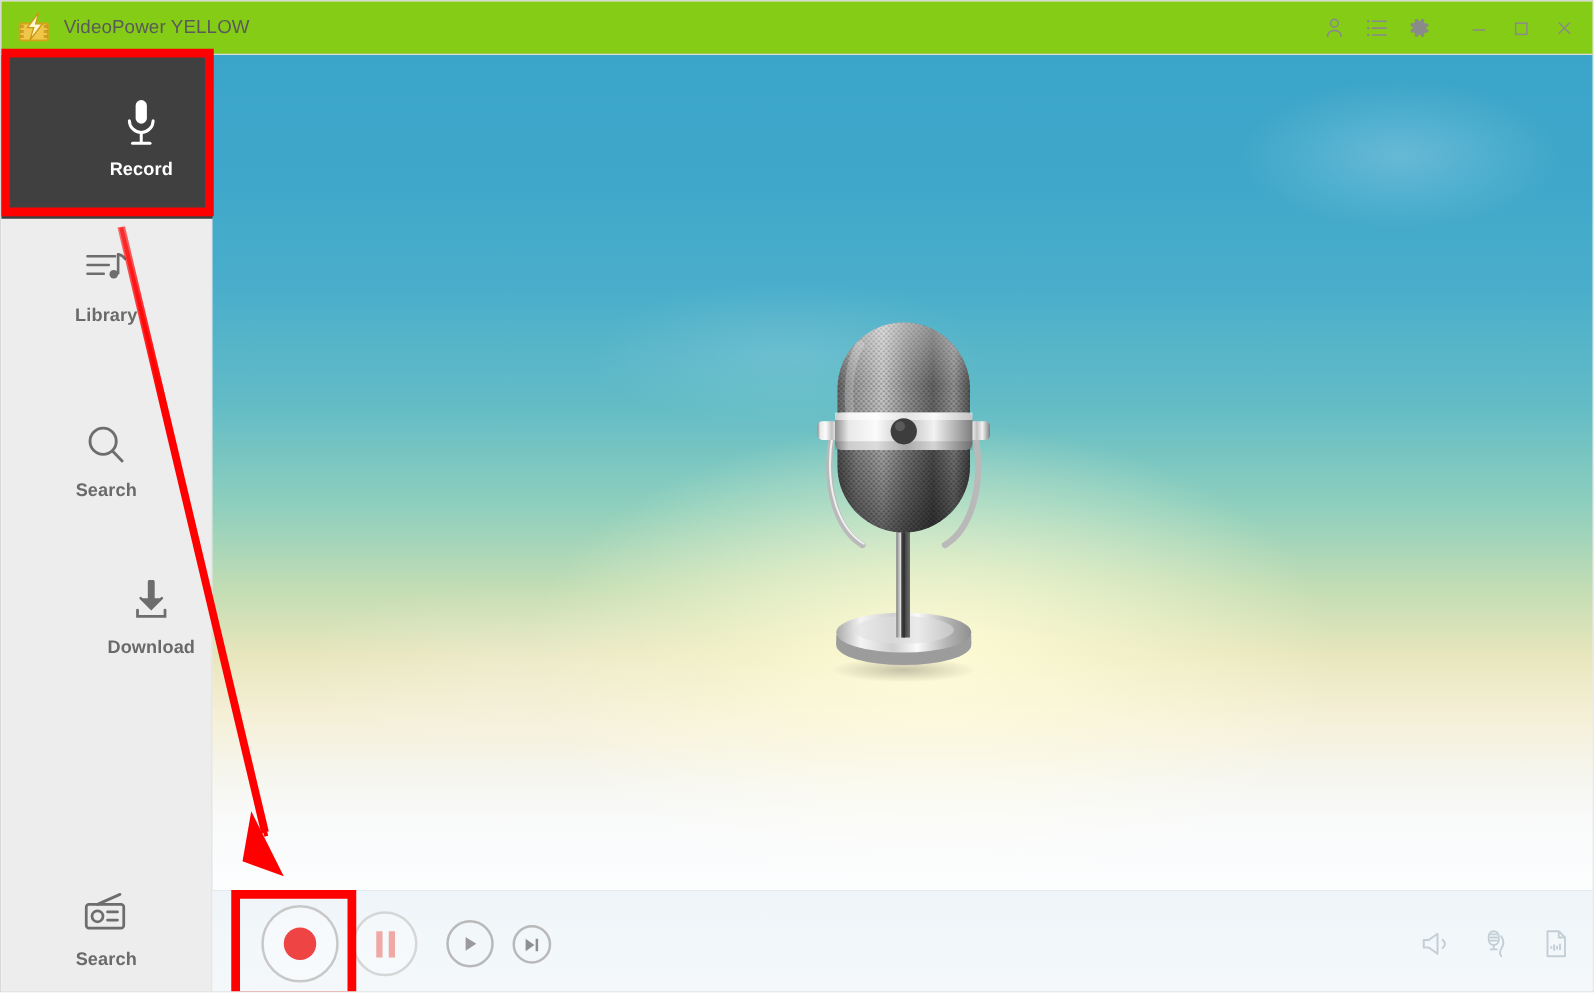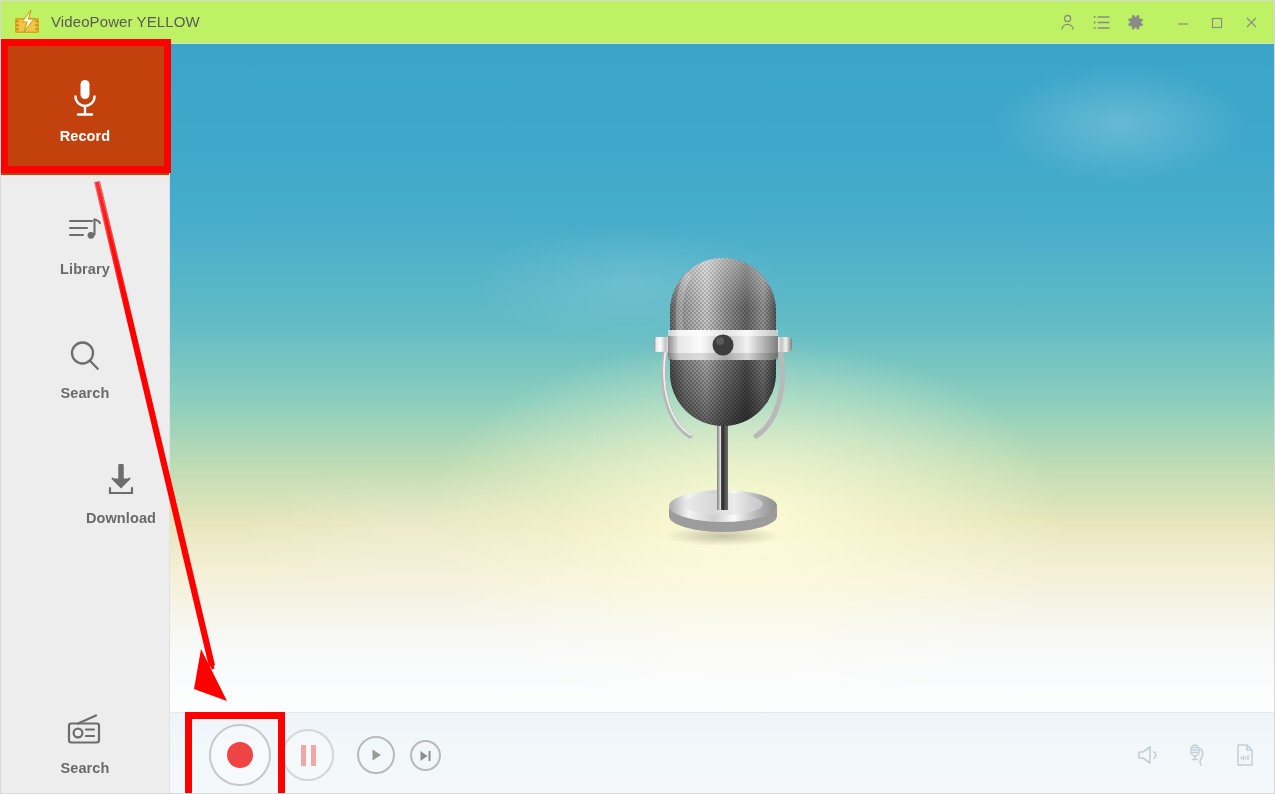--- a/index.html
+++ b/index.html
@@ -20,21 +20,21 @@
     border: 1px solid #d8d8d8;
     box-sizing: border-box;
   }
 
   
   .titlebar {
     position: absolute;
     left: 0; top: 0;
     width: 1275px;
     height: 43px;
-    background: #bef264;
+    background: #84cc16;
     border-bottom: 1px solid #dcdcdc;
     box-sizing: border-box;
   }
   .app-logo {
     position: absolute;
     left: 12px; top: 8px;
     width: 30px; height: 27px;
   }
   .app-title {
     position: absolute;
@@ -89,21 +89,22 @@
     color: #6d6d6d;
   }
   .nav-item .nav-label {
     margin-top: 6px;
     font-size: 14.5px;
     font-weight: bold;
     color: #6a6a6a;
     letter-spacing: .1px;
   }
   .nav-item.active {
-    background: #c2410c;
+    background: #404040;
+    padding-left: 28px;
   }
   .nav-item.active .nav-ico { color: #ffffff; }
   .nav-item.active .nav-label { color: #ffffff; }
 
   
   .stage {
     position: absolute;
     left: 169px; top: 43px;
     width: 1106px;
     height: 668px;
@@ -307,21 +308,21 @@
         <svg width="30" height="42" viewBox="0 0 30 42" fill="none" stroke="currentColor" stroke-width="2.4" stroke-linecap="round">
           <rect x="10.5" y="2" width="9" height="19" rx="4.5" fill="currentColor" stroke="none"></rect>
           <path d="M5.5 18.5c0 5.2 4.2 9.4 9.5 9.4s9.5-4.2 9.5-9.4"></path>
           <path d="M15 28v8"></path>
           <path d="M8 36.5h14"></path>
         </svg>
       </span>
       <span class="nav-label">Record</span>
     </div>
 
-    <div class="nav-item" style="top:144px;height:110px;">
+    <div class="nav-item" style="top:128px;height:110px;">
       <span class="nav-ico">
         <svg width="36" height="34" viewBox="0 0 36 34" fill="none" stroke="currentColor" stroke-width="2.1" stroke-linecap="round">
           <path d="M3 6h22M3 13h17M3 20h13"></path>
           <path d="M27.5 4.5v15"></path>
           <path d="M27.5 4.5c2.5.4 4.5 1.8 5.5 3.6"></path>
           <circle cx="24" cy="20.3" r="3.4" fill="currentColor" stroke="none"></circle>
         </svg>
       </span>
       <span class="nav-label">Library</span>
     </div>

